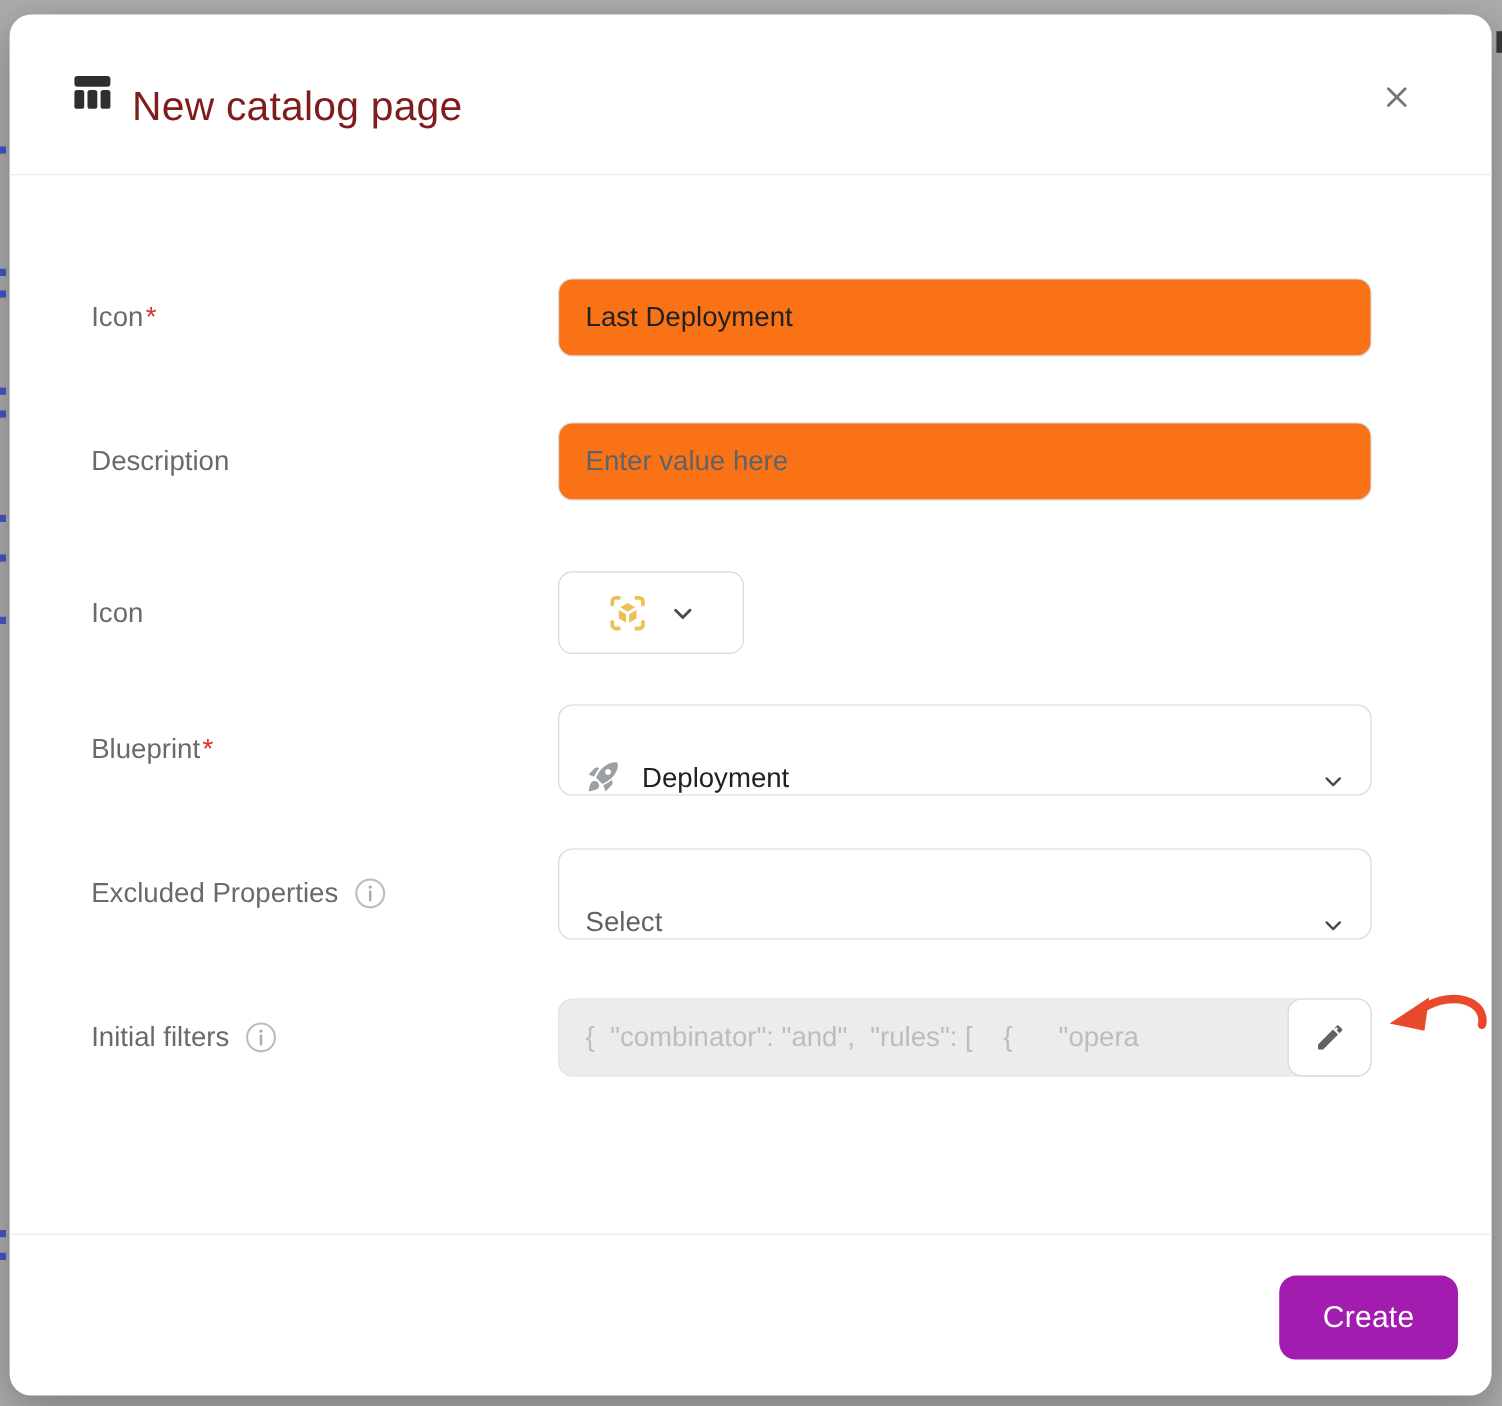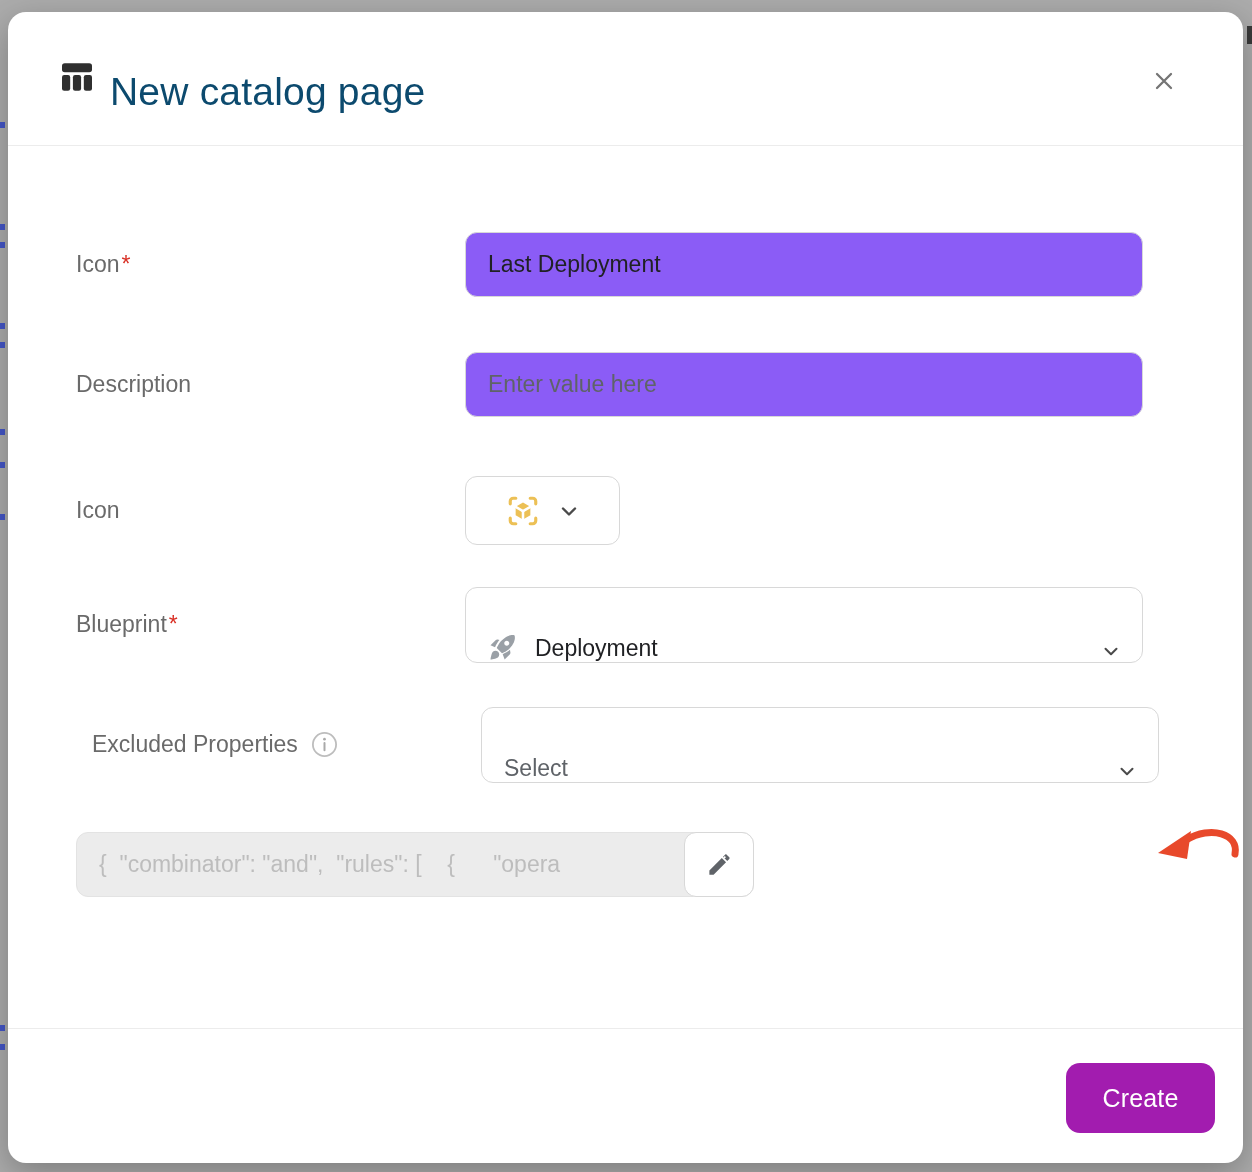--- a/index.html
+++ b/index.html
@@ -18,42 +18,42 @@
     background:#ffffff; border-radius:18px;
     box-shadow:0 10px 34px rgba(0,0,0,.28);
   }
   .divider { position:absolute; left:0; right:0; height:1px; background:#ececec; }
   .divider.header-divider { top:133px; }
   .divider.footer-divider { top:1016px; }
 
   
   .header-icon { position:absolute; left:52px; top:50px; width:34px; height:30px; }
   .modal-title {
-    position:absolute; left:102px; top:58px; font-size:39px; font-weight:500;
-    color:#0c4a6e; letter-spacing:.2px;
+    position:absolute; left:102px; top:58px; font-size:34px; font-weight:500;
+    color:#7f1d1d; letter-spacing:.2px;
   }
   .close-btn {
     position:absolute; left:1136px; top:49px; width:40px; height:40px;
     display:flex; align-items:center; justify-content:center; cursor:pointer;
     background:none; border:none; padding:0;
   }
 
   
   .row { position:absolute; left:68px; display:flex; align-items:center; height:65px; }
   .row.r1 { top:220px; } .row.r2 { top:340px; }
   .row.r3 { top:464px; height:69px; } .row.r4 { top:580px; }
-  .row.r5 { top:700px;margin-left:16px; } .row.r6 { top:820px; }
+  .row.r5 { top:700px; } .row.r6 { top:820px; }
   .label-cell { width:389px; display:flex; align-items:center; gap:13px; }
   .label { font-size:23px; color:#6a6a6a; }
   .req { color:#d93025; font-size:23px; margin-left:1px; }
   .info-icon { display:inline-flex; cursor:pointer; }
 
   .text-input {
     width:678px; height:65px; border:1px solid #d8d8d8; border-radius:12px;
-    padding:0 22px; font-size:23px; color:#202124; background:#8b5cf6; outline:none;
+    padding:0 22px; font-size:23px; color:#202124; background:#f97316; outline:none;
     font-family:inherit;
   }
   .text-input::placeholder { color:#5f6368; opacity:1; }
 
   .icon-picker {
     width:155px; height:69px; border:1px solid #d8d8d8; border-radius:12px;
     background:#fff; display:flex; align-items:center; justify-content:center;
     gap:16px; cursor:pointer; padding:0;
   }
 
@@ -201,20 +201,30 @@
       <span class="sel-text placeholder">Select</span>
       <span class="chev">
         <svg width="22" height="22" viewBox="0 0 24 24">
           <polyline points="6,9.5 12,15.5 18,9.5" stroke="#4a4a4a" stroke-width="2.2" fill="none" stroke-linecap="round" stroke-linejoin="round"></polyline>
         </svg>
       </span>
     </div>
   </div>
 
   <div class="row r6">
+    <div class="label-cell">
+      <span class="label">Initial filters</span>
+      <span class="info-icon">
+        <svg width="27" height="27" viewBox="0 0 27 27">
+          <circle cx="13.5" cy="13.5" r="11.6" stroke="#bdbdbd" stroke-width="1.8" fill="none"></circle>
+          <line x1="13.5" y1="12" x2="13.5" y2="19.2" stroke="#a9a9a9" stroke-width="2" stroke-linecap="round"></line>
+          <circle cx="13.5" cy="8.2" r="1.35" fill="#a9a9a9"></circle>
+        </svg>
+      </span>
+    </div>
     <div class="filters-group">
       <input class="filters-input" type="text" disabled="" value="{  &quot;combinator&quot;: &quot;and&quot;,  &quot;rules&quot;: [    {      &quot;opera" style="">
       <button class="edit-btn">
         <span style="display:flex">
           <svg width="27" height="27" viewBox="0 0 24 24" fill="#5f6368">
             <path d="M3 17.25V21h3.75L17.81 9.94l-3.75-3.75L3 17.25zM20.71 7.04c.39-.39.39-1.02 0-1.41l-2.34-2.34c-.39-.39-1.02-.39-1.41 0l-1.83 1.83 3.75 3.75 1.83-1.83z"></path>
             <circle cx="16.6" cy="5.6" r="0.9" fill="#ffffff"></circle>
           </svg>
         </span>
       </button>

